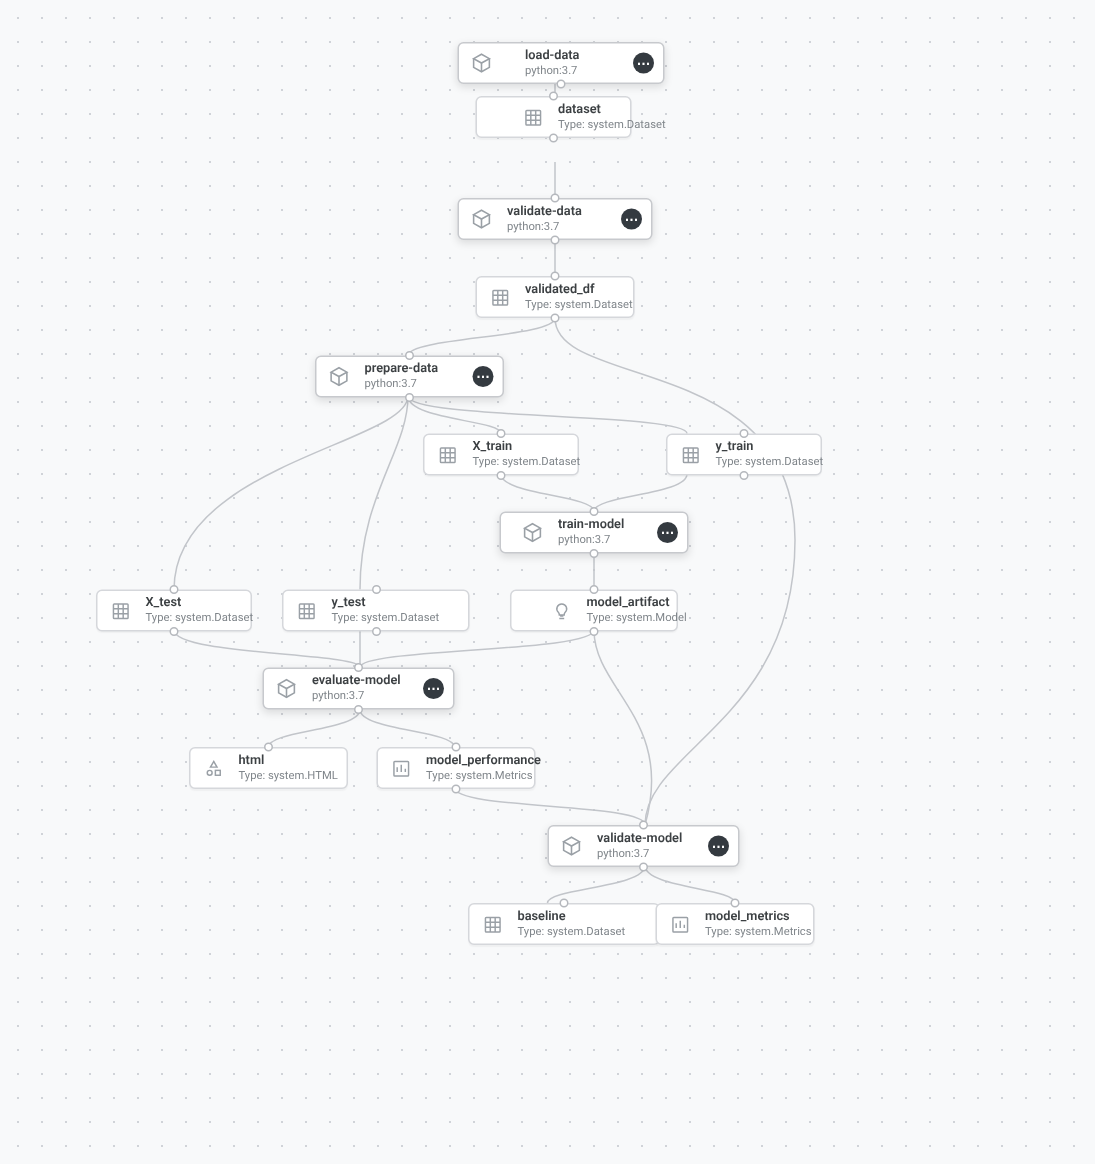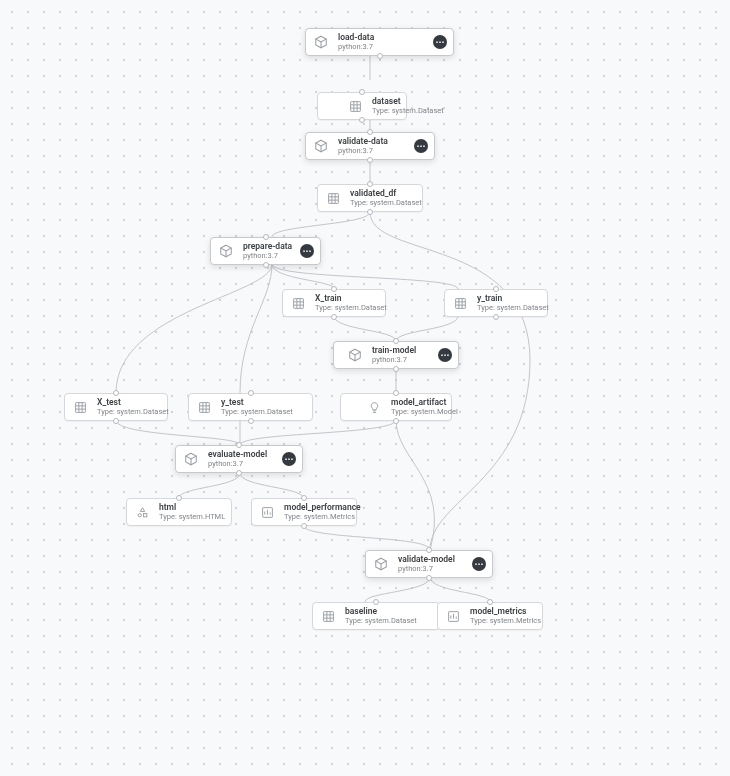--- a/index.html
+++ b/index.html
@@ -147,37 +147,37 @@
       <path d="M240 473 C240 487 303 487 303 498"></path>
 
       <path d="M303 525 C303 540 430 535 430 550"></path>
 
       <path d="M430 577 C430 592 365 592 365 602"></path>
 
       <path d="M430 577 C430 592 490 592 490 602"></path>
     </g>
   </svg>
 
-  <div class="node task" style="left:305px; top:28px; width:149px;">
+  <div class="node task" style="left:305px; top:28px; width:138px;gap:12px;">
     <span class="icon">
         <svg width="14" height="14" viewBox="0 0 24 24" fill="none" stroke="currentColor" stroke-width="1.8">
           <path d="M12 2 L21 7 L12 12 L3 7 Z"></path>
           <path d="M3 7 V17 L12 22 L21 17 V7"></path>
           <path d="M12 12 V22"></path>
         </svg>
       </span>
     <div class="txt">
       <span class="title">load-data</span>
       <span class="sub">python:3.7</span>
     </div>
     <span class="status">⋯</span>
     <span class="port bottom"></span>
   </div>
 
-  <div class="node" style="left:317px; top:92px; width:90px;padding-left:28px;">
+  <div class="node" style="left:317px; top:64px; width:104px;padding-left:28px;">
     <span class="icon">
         <svg width="13" height="13" viewBox="0 0 24 24" fill="none" stroke="currentColor" stroke-width="1.8">
           <rect x="3" y="3" width="18" height="18" rx="1"></rect>
           <path d="M3 9 H21 M3 15 H21 M9 3 V21 M15 3 V21"></path>
         </svg>
       </span>
     <div class="txt">
       <span class="title">dataset</span>
       <span class="sub">Type: system.Dataset</span>
     </div>
@@ -210,21 +210,21 @@
         </svg>
       </span>
     <div class="txt">
       <span class="title">validated_df</span>
       <span class="sub">Type: system.Dataset</span>
     </div>
     <span class="port top"></span>
       <span class="port bottom"></span>
   </div>
 
-  <div class="node task" style="left:210px; top:237px; width:111px;">
+  <div class="node task" style="left:210px; top:237px; width:126px;">
     <span class="icon">
         <svg width="14" height="14" viewBox="0 0 24 24" fill="none" stroke="currentColor" stroke-width="1.8">
           <path d="M12 2 L21 7 L12 12 L3 7 Z"></path>
           <path d="M3 7 V17 L12 22 L21 17 V7"></path>
           <path d="M12 12 V22"></path>
         </svg>
       </span>
     <div class="txt">
       <span class="title">prepare-data</span>
       <span class="sub">python:3.7</span>

